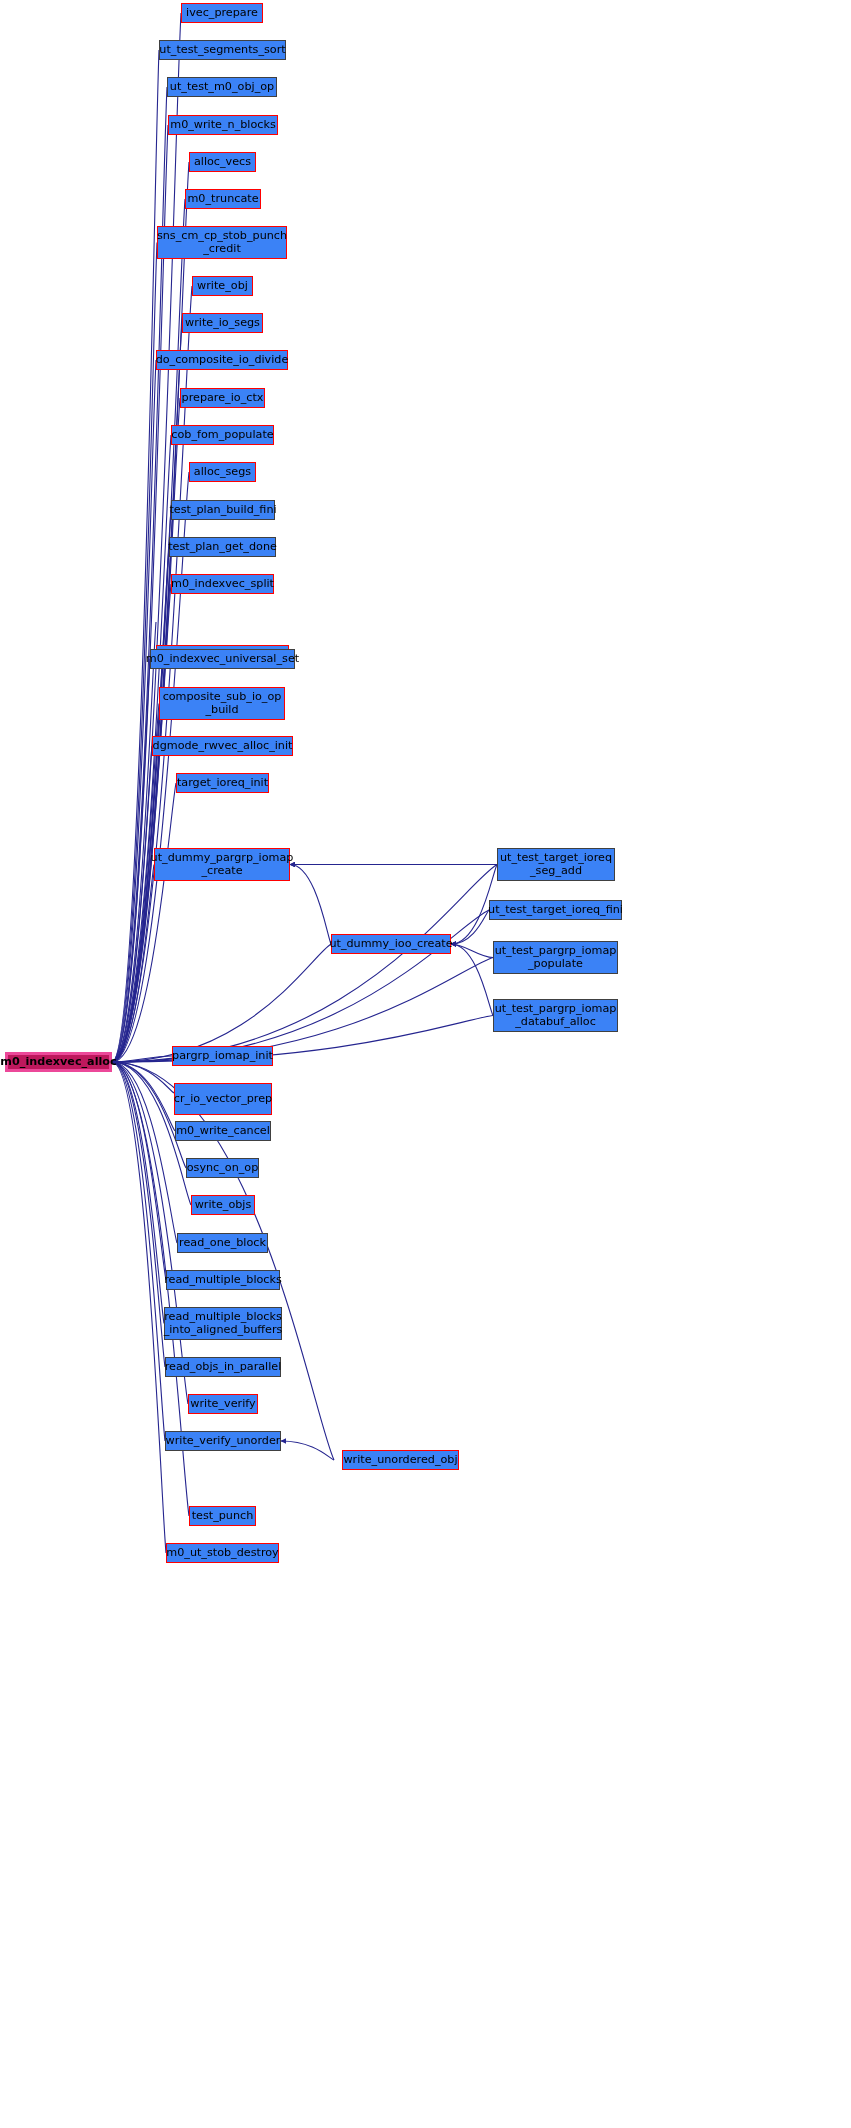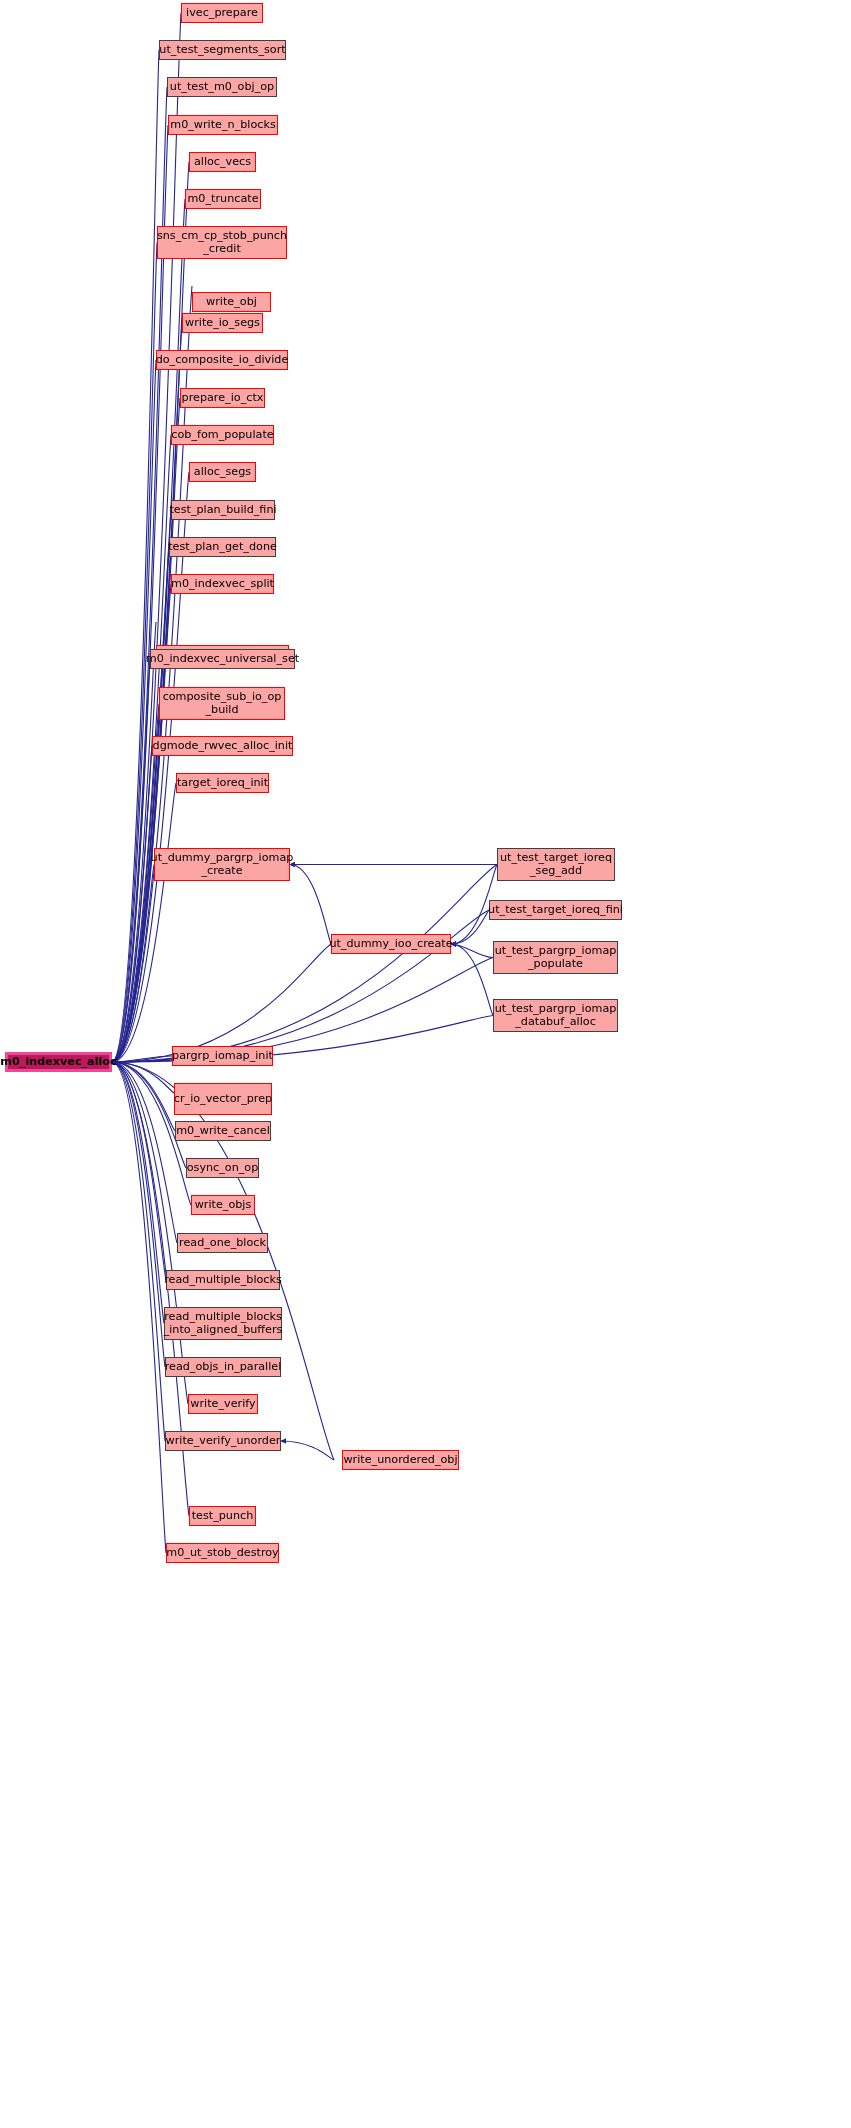--- a/index.html
+++ b/index.html
@@ -18,21 +18,21 @@
   .node{
     position:absolute;
     box-sizing:border-box;
     display:flex;
     align-items:center;
     justify-content:center;
     text-align:center;
     font-size:11.2px;
     line-height:12.6px;
     color:#000000;
-    background:#fca5a5;
+    background:#3b82f6;
     white-space:pre;
     letter-spacing:0px;
     z-index:5;
   }
   .node.red{border:1px solid #ff0000;}
   .node.black{border:1px solid #404040;text-align:center;}
   .node.root{
     border:3px solid #ec4899;
     background:#be185d;
     font-weight:bold;
@@ -102,21 +102,21 @@
   <div id="nodes">
       <div class="node root" style="left: 5px; top: 1052px; width: 107px; height: 20px;">m0_indexvec_alloc</div>
       <div class="node red" style="left: 181px; top: 3px; width: 82px; height: 20px;">ivec_prepare</div>
       <div class="node black" style="left: 159px; top: 40px; width: 127px; height: 20px;">ut_test_segments_sort</div>
       <div class="node black" style="left: 167px; top: 77px; width: 110px; height: 20px;">ut_test_m0_obj_op</div>
       <div class="node red" style="left: 168px; top: 115px; width: 110px; height: 20px;">m0_write_n_blocks</div>
       <div class="node red" style="left: 189px; top: 152px; width: 67px; height: 20px;">alloc_vecs</div>
       <div class="node red" style="left: 185px; top: 189px; width: 76px; height: 20px;">m0_truncate</div>
       <div class="node red" style="left: 157px; top: 226px; width: 130px; height: 33px;">sns_cm_cp_stob_punch
 _credit</div>
-      <div class="node red" style="left: 192px; top: 292px; width: 79px; height: 20px;">write_obj</div>
+      <div class="node red" style="left: 192px; top: 276px; width: 61px; height: 20px;">write_obj</div>
       <div class="node red" style="left: 182px; top: 313px; width: 81px; height: 20px;">write_io_segs</div>
       <div class="node red" style="left: 156px; top: 350px; width: 132px; height: 20px;">do_composite_io_divide</div>
       <div class="node red" style="left: 180px; top: 388px; width: 85px; height: 20px;">prepare_io_ctx</div>
       <div class="node red" style="left: 171px; top: 425px; width: 103px; height: 20px;">cob_fom_populate</div>
       <div class="node red" style="left: 189px; top: 462px; width: 67px; height: 20px;">alloc_segs</div>
       <div class="node black" style="left: 171px; top: 500px; width: 104px; height: 20px;">test_plan_build_fini</div>
       <div class="node black" style="left: 169px; top: 537px; width: 107px; height: 20px;">test_plan_get_done</div>
       <div class="node red" style="left: 171px; top: 574px; width: 103px; height: 20px;">m0_indexvec_split</div>
       <div class="node red" style="left: 156px; top: 612px; width: 133px; height: 20px; margin-top: 33px;">m0_indexvec_wire2mem</div>
       <div class="node black" style="left: 150px; top: 649px; width: 145px; height: 20px;">m0_indexvec_universal_set</div>

